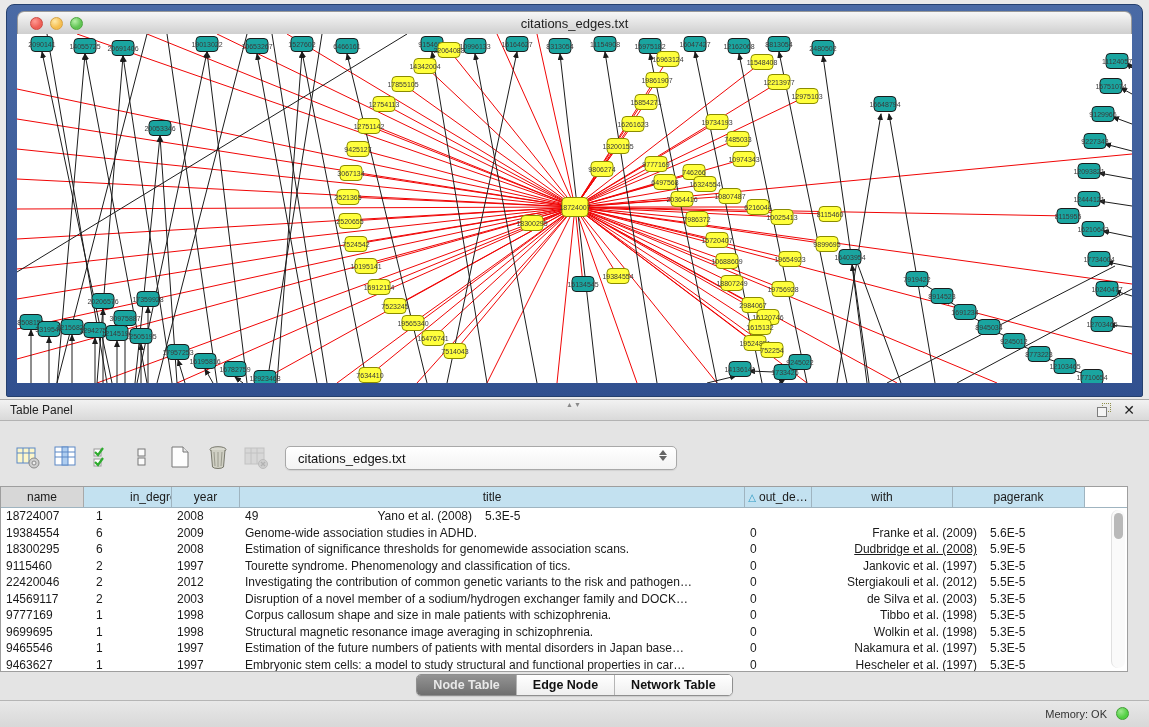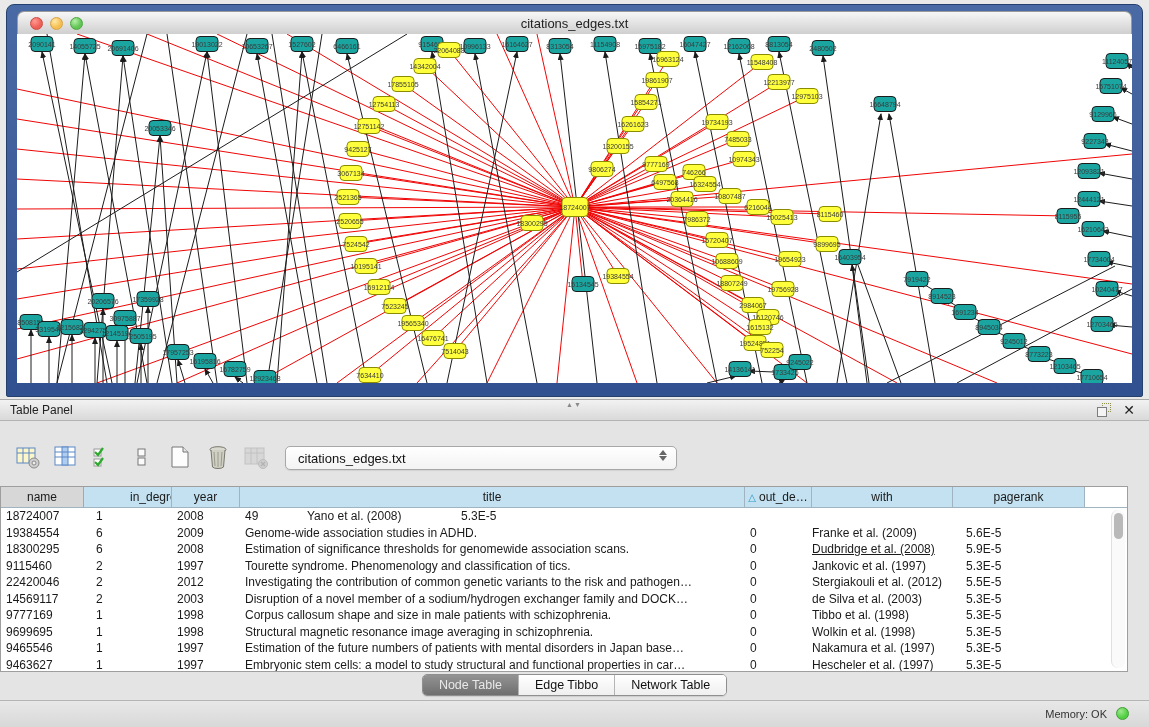--- a/index.html
+++ b/index.html
@@ -49,28 +49,28 @@
   
   .data-table{position:absolute;left:0;top:87px;width:1128px;height:186px;background:#fff;border:1px solid #9e9e9e;box-sizing:border-box;overflow:hidden;}
   .thead{display:flex;height:21px;border-bottom:1px solid #9fb4c0;box-sizing:border-box;}
   .th{flex:none;background:#c3e1f0;border-right:1px solid #9fb4c0;box-sizing:border-box;
     font-size:12px;color:#1a1a1a;text-align:center;line-height:20px;overflow:hidden;white-space:nowrap;}
   .th.gray{background:#d7d7d7;border-right:1px solid #a8a8a8;}
   .sort-glyph{color:#2e9bc4;font-size:10px;margin-right:3px;}
   .tbody{position:relative;}
   .tr{display:flex;height:16.5px;line-height:16.5px;}
   .td{flex:none;font-size:12px;color:#1a1a1a;white-space:nowrap;overflow:hidden;box-sizing:border-box;padding-left:5px;}
-  .td.center{text-align:left;padding-left:0;}
+  .td.center{text-align:right;padding-left:0;margin-left:24px;}
   .vscroll{position:absolute;right:2px;top:23px;width:13px;height:158px;background:#fafafa;border-left:1px solid #e0e0e0;border-radius:7px;}
   .vthumb{position:absolute;left:1.5px;top:3px;width:9px;height:26px;background:#b9b9b9;border-radius:5px;}
 
   
   .tabs{position:absolute;left:0;right:0;top:275px;display:flex;justify-content:center;}
   .seg{display:flex;border:1px solid #8f8f8f;border-radius:5px;overflow:hidden;background:#fff;box-shadow:0 1px 1px rgba(0,0,0,.1);}
-  .seg .tab{padding:0 16px;height:20px;line-height:20px;font-size:12.5px;color:#111;background:linear-gradient(#ffffff,#efefef);border-right:1px solid #b5b5b5;}
+  .seg .tab{padding:0 16px;height:20px;line-height:20px;font-size:12.5px;color:#111;background:linear-gradient(#ffffff,#efefef);border-right:1px solid #b5b5b5;font-weight:bold;}
   .seg .tab:last-child{border-right:none;}
   .seg .tab.active{background:linear-gradient(#939393,#6f6f6f);color:#e9e9e9;}
 
   
   .status-bar{position:absolute;left:0;bottom:0;width:1149px;height:27px;background:linear-gradient(#e8e8e8,#d8d8d8);border-top:1px solid #b5b5b5;box-sizing:border-box;}
   .mem-label{position:absolute;right:42px;top:7px;font-size:11px;color:#333;}
   .mem-dot{position:absolute;right:20px;top:6px;width:13px;height:13px;border-radius:50%;
     background:radial-gradient(circle at 35% 30%,#9de88e,#52d043 60%);border:1px solid #3e9e33;box-sizing:border-box;}
 </style>
 </head>
@@ -877,21 +877,21 @@
           </div>
         </div>
       <div class="vscroll">
           <div class="vthumb"></div>
         </div>
     </div>
 
     <div class="tabs">
       <div class="seg">
         <div class="tab active">Node Table</div>
-        <div class="tab">Edge Tibbo</div>
+        <div class="tab">Edge Node</div>
         <div class="tab">Network Table</div>
       </div>
     </div>
   </div>
 
   <div class="status-bar">
     <div class="mem-label">Memory: OK</div>
     <div class="mem-dot"></div>
   </div>
 

